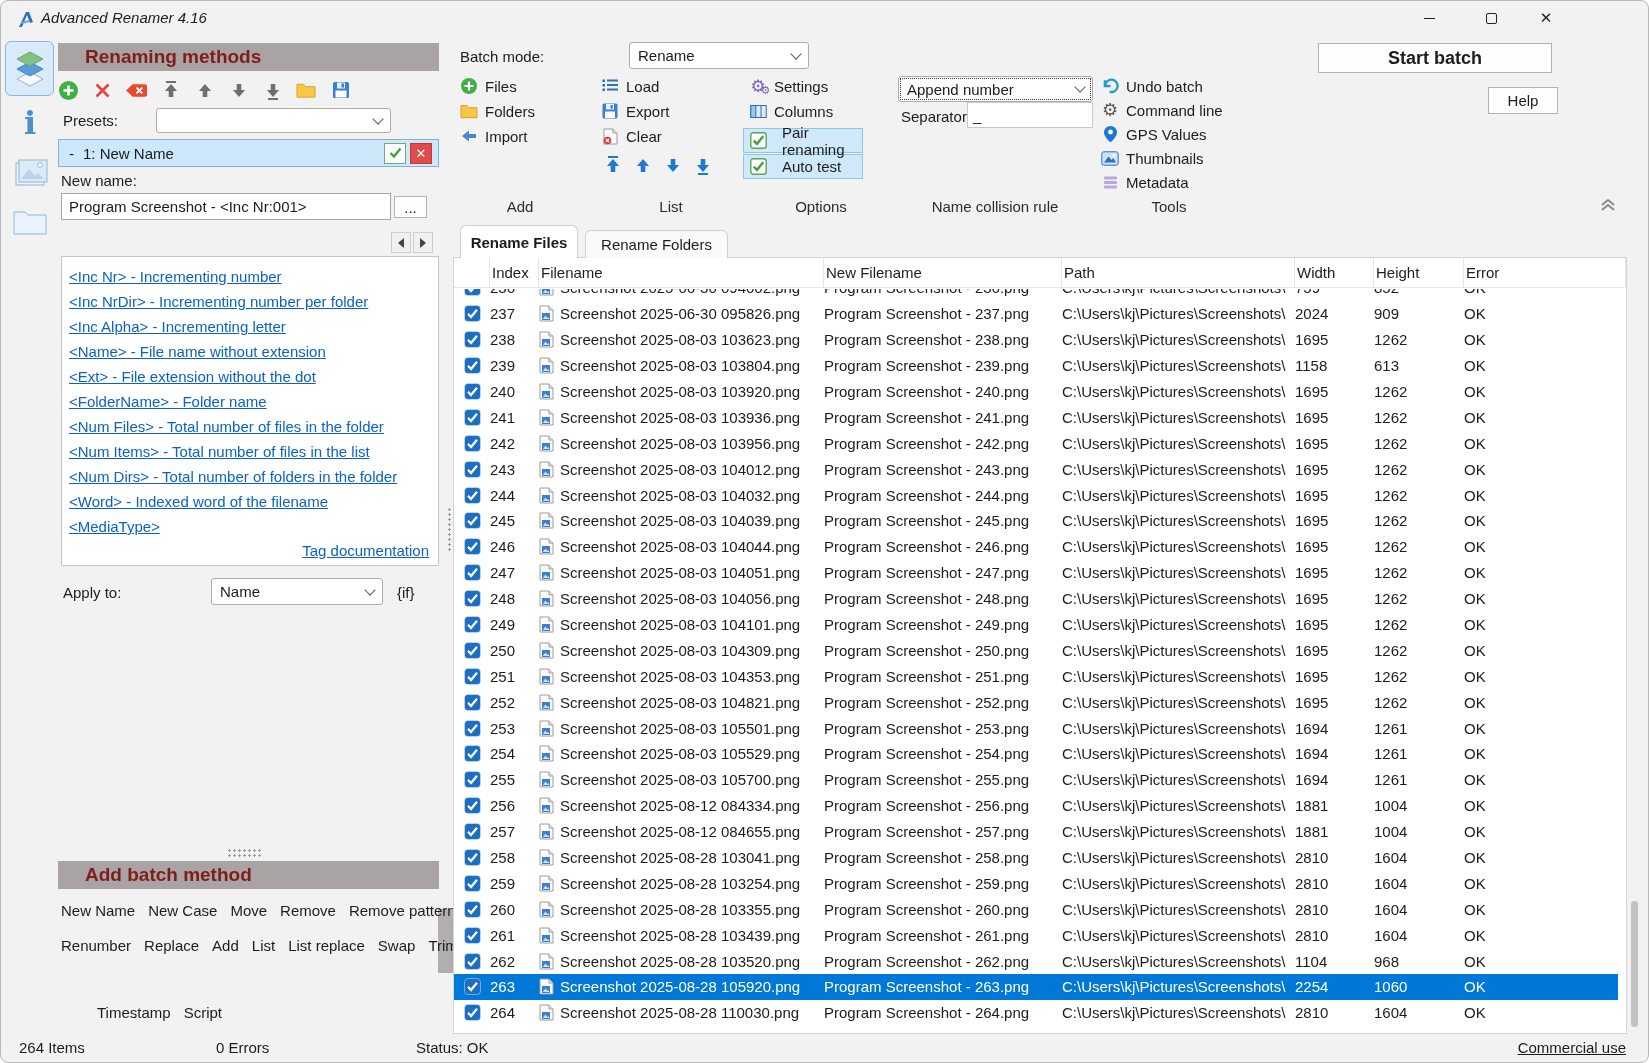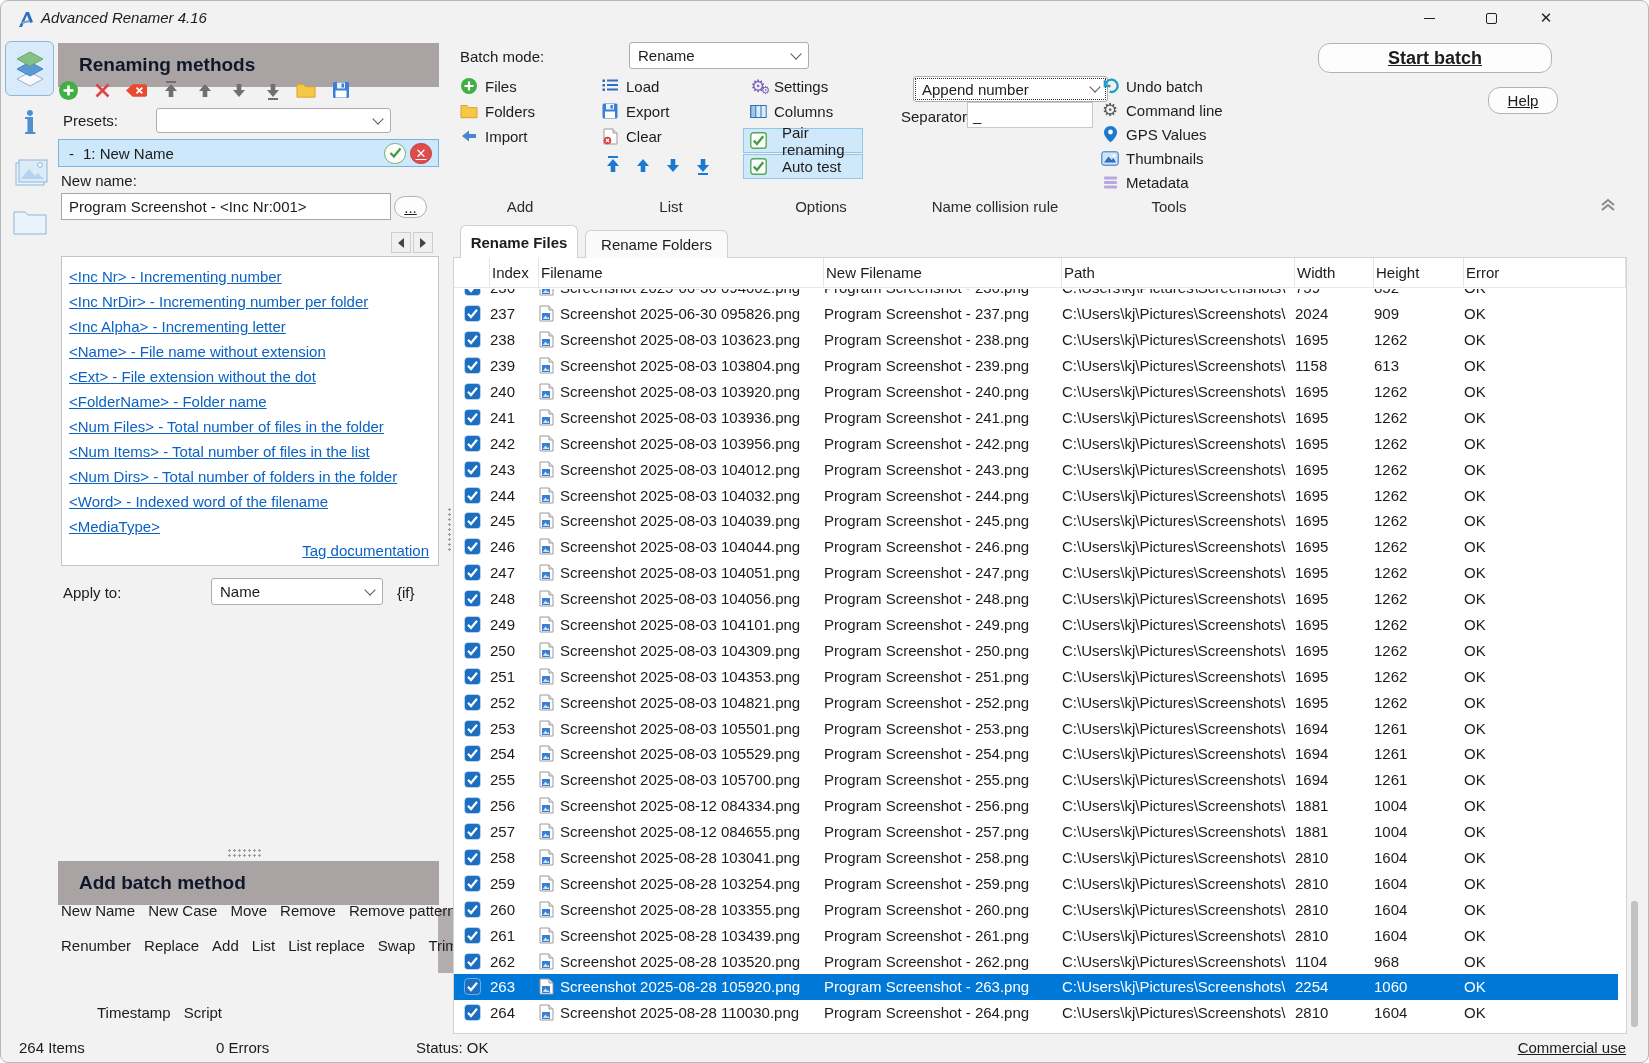--- a/index.html
+++ b/index.html
@@ -9,28 +9,28 @@
   .abs{position:absolute;}
   
   #titlebar{left:0;top:0;width:1649px;height:36px;}
   #app-title{left:40px;top:8px;font-size:15px;font-style:italic;}
   .winbtn{width:46px;height:34px;top:0;display:flex;align-items:center;justify-content:center;color:#222;}
   
   .strip-tile{left:4px;top:40px;width:49px;height:55px;background:#d9eafa;border:1px solid #8ab8dc;border-radius:6px;
               display:flex;align-items:center;justify-content:center;}
   .strip-ic{left:10px;width:38px;height:38px;display:flex;align-items:center;justify-content:center;}
   
-  .sec-header{width:381px;height:44px;background:#a9a3a3;color:#0f172a;font-weight:bold;font-size:19px;
-              display:flex;align-items:center;padding-left:21px;}
+  .sec-header{width:381px;height:28px;background:#a9a3a3;color:#7f1d1d;font-weight:bold;font-size:19px;
+              display:flex;align-items:center;padding-left:27px;}
   
   .combo{background:#fff;border:1px solid #aeacac;border-radius:3px;display:flex;align-items:center;
          padding:0 8px;justify-content:space-between;}
   .chev{width:8px;height:8px;border-right:1.5px solid #5a5a5a;border-bottom:1.5px solid #5a5a5a;
         transform:rotate(45deg);margin-top:-4px;flex:none;}
-  .btn{background:#fdfdfd;border:1px solid #b3b1b1;border-radius:12px;display:flex;align-items:center;justify-content:center;text-decoration:underline;}
+  .btn{background:#fdfdfd;border:1px solid #b3b1b1;border-radius:0;display:flex;align-items:center;justify-content:center;}
   .link{color:#0b62c4;text-decoration:underline;}
   .ibtn{display:flex;align-items:center;gap:7px;}
   .ibtn .ic{width:18px;height:18px;display:flex;align-items:center;justify-content:center;flex:none;}
   .toggle{background:#cfe9fb;border:1px solid #93c5e8;display:flex;align-items:center;gap:15px;padding:0 6px;}
   .dots-v{background-image:radial-gradient(#9b9b9b 1px,transparent 1.2px);background-size:5px 5px;}
   
   #lp-toolbar{left:57px;top:75px;width:380px;height:28px;display:flex;align-items:center;gap:13px;}
   #lp-toolbar .ic{width:21px;height:21px;display:flex;align-items:center;justify-content:center;}
   #method-bar{left:57px;top:138px;width:381px;height:28px;background:#cde8fb;border:1px solid #7fb2d9;
               display:flex;align-items:center;padding:0 6px;}
@@ -390,21 +390,21 @@
         <span class="ic">
           <svg width="17" height="17" viewBox="0 0 17 17">
             <rect x="0.8" y="0.8" width="15.4" height="15.4" rx="2.5" fill="#fff" stroke="#59a659" stroke-width="1.4"></rect>
             <path d="M3.8 8.6 l3.2 3.4 L13.2 4.2" fill="none" stroke="#3f9e3f" stroke-width="2.4"></path>
           </svg>
         </span>
         <span>Auto test</span>
       </div>
     </div>
 
-  <div class="abs combo" style="left:897px;top:75px;width:195px;height:26px;outline:1px dotted #333;outline-offset:-3px;margin-left:15px;">
+  <div class="abs combo" style="left:897px;top:75px;width:195px;height:26px;outline:1px dotted #333;outline-offset:-3px;">
     <span>Append number</span>
       <span class="chev"></span>
   </div>
   <div class="abs" style="left:900px;top:107px;">Separator:</div>
   <div class="abs" style="left:966px;top:101px;width:126px;height:26px;background:#fff;border:1px solid #c9c7c7;display:flex;align-items:center;padding-left:5px;">
     <span>_</span>
   </div>
 
   <div class="abs grp-col" style="left:1100px;top:76px;gap:6px;" id="grp-tools">
       <div class="ibtn">

